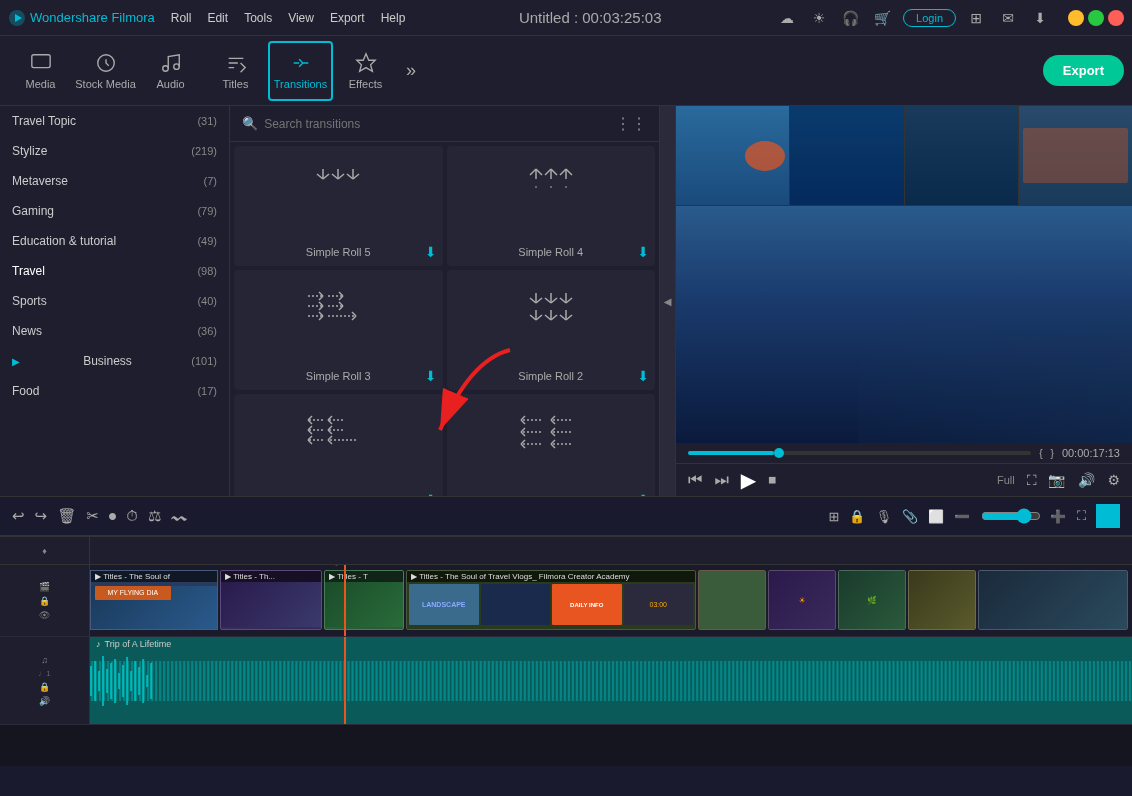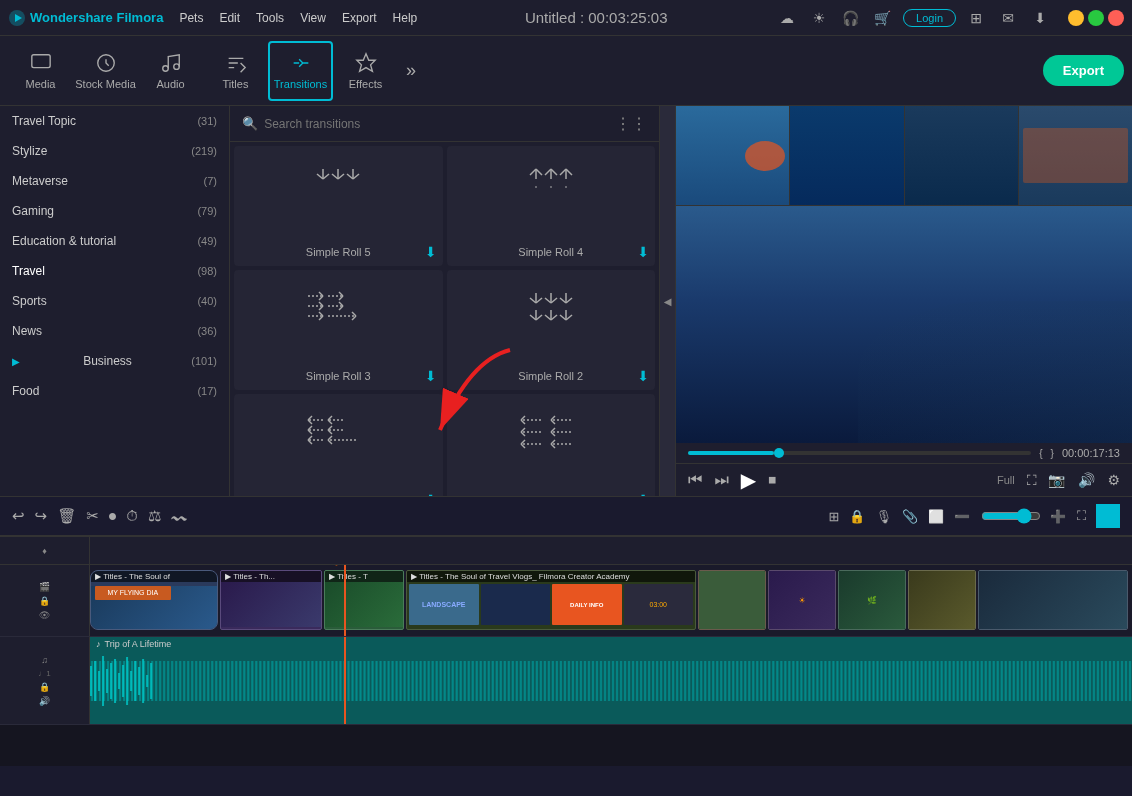--- a/index.html
+++ b/index.html
@@ -1,20 +1,20 @@
 <!DOCTYPE html>
 <html><head>
   <meta charset="utf-8">
   <style>
     * { margin: 0; padding: 0; box-sizing: border-box; }
     body { width: 1132px; height: 796px; background: #1a1a2e; font-family: 'Segoe UI', Arial, sans-serif; font-size: 12px; color: #ccc; overflow: hidden; }
 
     
     #titlebar { display: flex; align-items: center; background: #1e1e2e; height: 36px; padding: 0 8px; border-bottom: 1px solid #333; }
-    #titlebar .logo { color: #00bcd4; font-weight: bold; font-size: 13px; margin-right: 16px; display: flex; align-items: center; gap: 4px; }
+    #titlebar .logo { color: #00bcd4; font-weight: normal; font-size: 13px; margin-right: 16px; display: flex; align-items: center; gap: 4px; }
     #titlebar .logo svg { width: 18px; height: 18px; }
     #titlebar .menu-items { display: flex; gap: 16px; font-size: 12px; color: #ccc; }
     #titlebar .menu-items span { cursor: pointer; }
     #titlebar .title-center { flex: 1; text-align: center; font-size: 15px; color: #aaa; }
     #titlebar .title-right { display: flex; align-items: center; gap: 8px; }
     #titlebar .icon-btn { width: 24px; height: 24px; display: flex; align-items: center; justify-content: center; color: #aaa; cursor: pointer; font-size: 14px; }
     #titlebar .login-btn { background: transparent; border: 1px solid #00bcd4; color: #00bcd4; padding: 2px 12px; border-radius: 12px; cursor: pointer; font-size: 11px; }
     #titlebar .win-controls { display: flex; gap: 4px; margin-left: 8px; }
     #titlebar .win-btn { width: 16px; height: 16px; border-radius: 50%; cursor: pointer; display: flex; align-items: center; justify-content: center; font-size: 10px; }
     #titlebar .win-min { background: #ffbd2e; }
@@ -52,21 +52,21 @@
 
 <div id="titlebar">
   <div class="logo">
     <svg viewBox="0 0 18 18" fill="none">
       <circle cx="9" cy="9" r="8" fill="#00bcd4" opacity="0.3"></circle>
       <polygon points="7,5 14,9 7,13" fill="#00bcd4"></polygon>
     </svg>
     <span>Wondershare Filmora</span>
   </div>
   <div class="menu-items">
-    <span>Pets</span>
+    <span>Roll</span>
     <span>Edit</span>
     <span>Tools</span>
     <span>View</span>
     <span>Export</span>
     <span>Help</span>
   </div>
   <div class="title-center">Untitled : 00:03:25:03</div>
   <div class="title-right">
     <div class="icon-btn">☁</div>
     <div class="icon-btn">☀</div>
@@ -424,21 +424,21 @@
   </div>
 
   <div style="display:flex; height:72px; border-bottom:1px solid #2a2a3a; position:relative;">
     <div style="width:90px; min-width:90px; background:#1e1e2e; border-right:1px solid #333; display:flex; align-items:center; justify-content:center; gap:4px; flex-direction:column;">
       <span style="color:#888;font-size:9px;">🎬</span>
       <span style="color:#888;font-size:9px;">🔒</span>
       <span style="color:#888;font-size:9px;">👁</span>
     </div>
     <div style="flex:1; position:relative; background:#1a1a2a; overflow:hidden;">
 
-      <div style="position:absolute;top:5px;left:0px;width:128px;height:60px;background:#2a3a5c;border:1px solid #4a5a7c;border-radius:8px;overflow:hidden;cursor:pointer;">
+      <div style="position:absolute;top:5px;left:0px;width:128px;height:60px;background:#2a3a5c;border:1px solid #4a5a7c;border-radius:0;overflow:hidden;cursor:pointer;">
         <div style="background:rgba(0,0,0,0.6);padding:1px 4px;font-size:8px;color:#ddd;white-space:nowrap;">▶ Titles - The Soul of</div>
         <div style="background:linear-gradient(135deg,#1a3a5c,#2a5a8c);width:100%;height:45px;">
           <div style="background:#c85a20;width:60%;height:30%;margin:4px;border-radius:1px;font-size:7px;color:#fff;display:flex;align-items:center;justify-content:center;">MY FLYING DIA</div>
         </div>
       </div>
       <div style="position:absolute;top:5px;left:130px;width:102px;height:60px;background:#3a2a5c;border:1px solid #5a4a7c;border-radius:2px;overflow:hidden;cursor:pointer;">
         <div style="background:rgba(0,0,0,0.6);padding:1px 4px;font-size:8px;color:#ddd;white-space:nowrap;">▶ Titles - Th...</div>
         <div style="background:linear-gradient(135deg,#2a1a4c,#3a3a6c);width:100%;height:45px;"></div>
       </div>
       <div style="position:absolute;top:5px;left:234px;width:80px;height:60px;background:#2a5c3a;border:1px solid #4a7c5a;border-radius:2px;overflow:hidden;cursor:pointer;">

